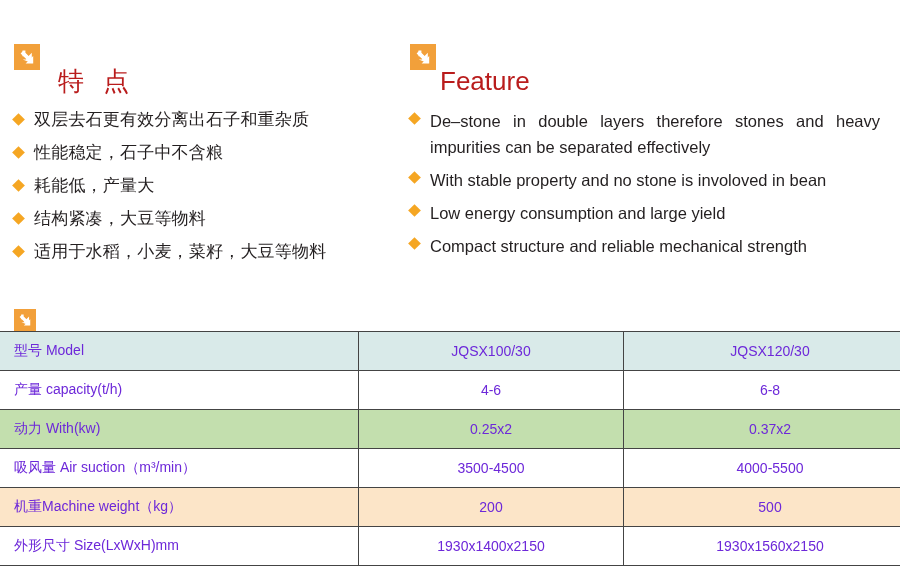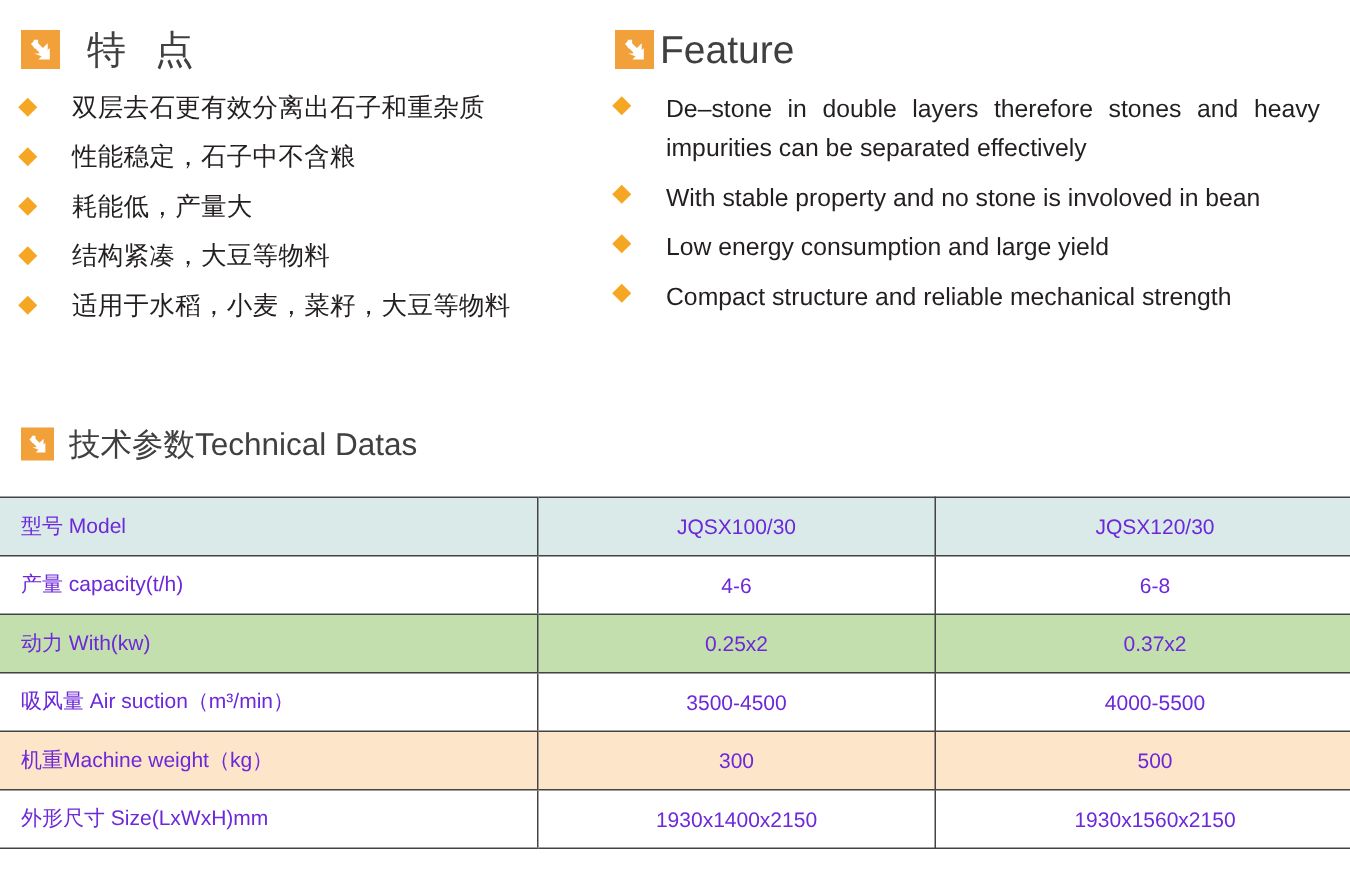--- a/index.html
+++ b/index.html
@@ -25,23 +25,24 @@
     width: 26px;
     height: 26px;
     background: #f2a03a;
     flex: 0 0 26px;
     position: relative;
     display: block;
   }
   .arrow-box svg { display: block; }
   .sec-title {
     font-size: 25px;
-    color: #404040;
+    color: #b91c1c;
     line-height: 1;
     white-space: nowrap;
+    margin-top: 48px;
   }
 
   
   .cols {
     position: absolute;
     left: 0;
     top: 0;
     width: 900px;
   }
   .col-cn {
@@ -76,21 +77,21 @@
     align-items: flex-start;
   }
   .dia {
     flex: 0 0 auto;
     width: 9px;
     height: 9px;
     background: #f5a623;
     transform: rotate(45deg);
     margin-right: 11px;
   }
-  .li-txt { flex: 1 1 auto; margin-left: 14px; }
+  .li-txt { flex: 1 1 auto; }
 
   
   .col-cn ul.blist { margin-top: 14px; }
   .col-cn ul.blist li { margin-bottom: 10px; }
   .col-cn .dia { margin-top: 7px; }
   .col-cn .li-txt {
     font-size: 17px;
     line-height: 23px;
     letter-spacing: 0.2px;
   }
@@ -257,21 +258,21 @@
       <td class="c1">0.25x2</td>
       <td class="c2">0.37x2</td>
     </tr>
     <tr class="r-white">
       <td class="c0">吸风量 Air suction（m³/min）</td>
       <td class="c1">3500-4500</td>
       <td class="c2">4000-5500</td>
     </tr>
     <tr class="r-peach">
       <td class="c0">机重Machine weight（kg）</td>
-      <td class="c1">300</td>
+      <td class="c1">200</td>
       <td class="c2">500</td>
     </tr>
     <tr class="r-white">
       <td class="c0">外形尺寸 Size(LxWxH)mm</td>
       <td class="c1">1930x1400x2150</td>
       <td class="c2">1930x1560x2150</td>
     </tr>
   </tbody>
 </table>
 

